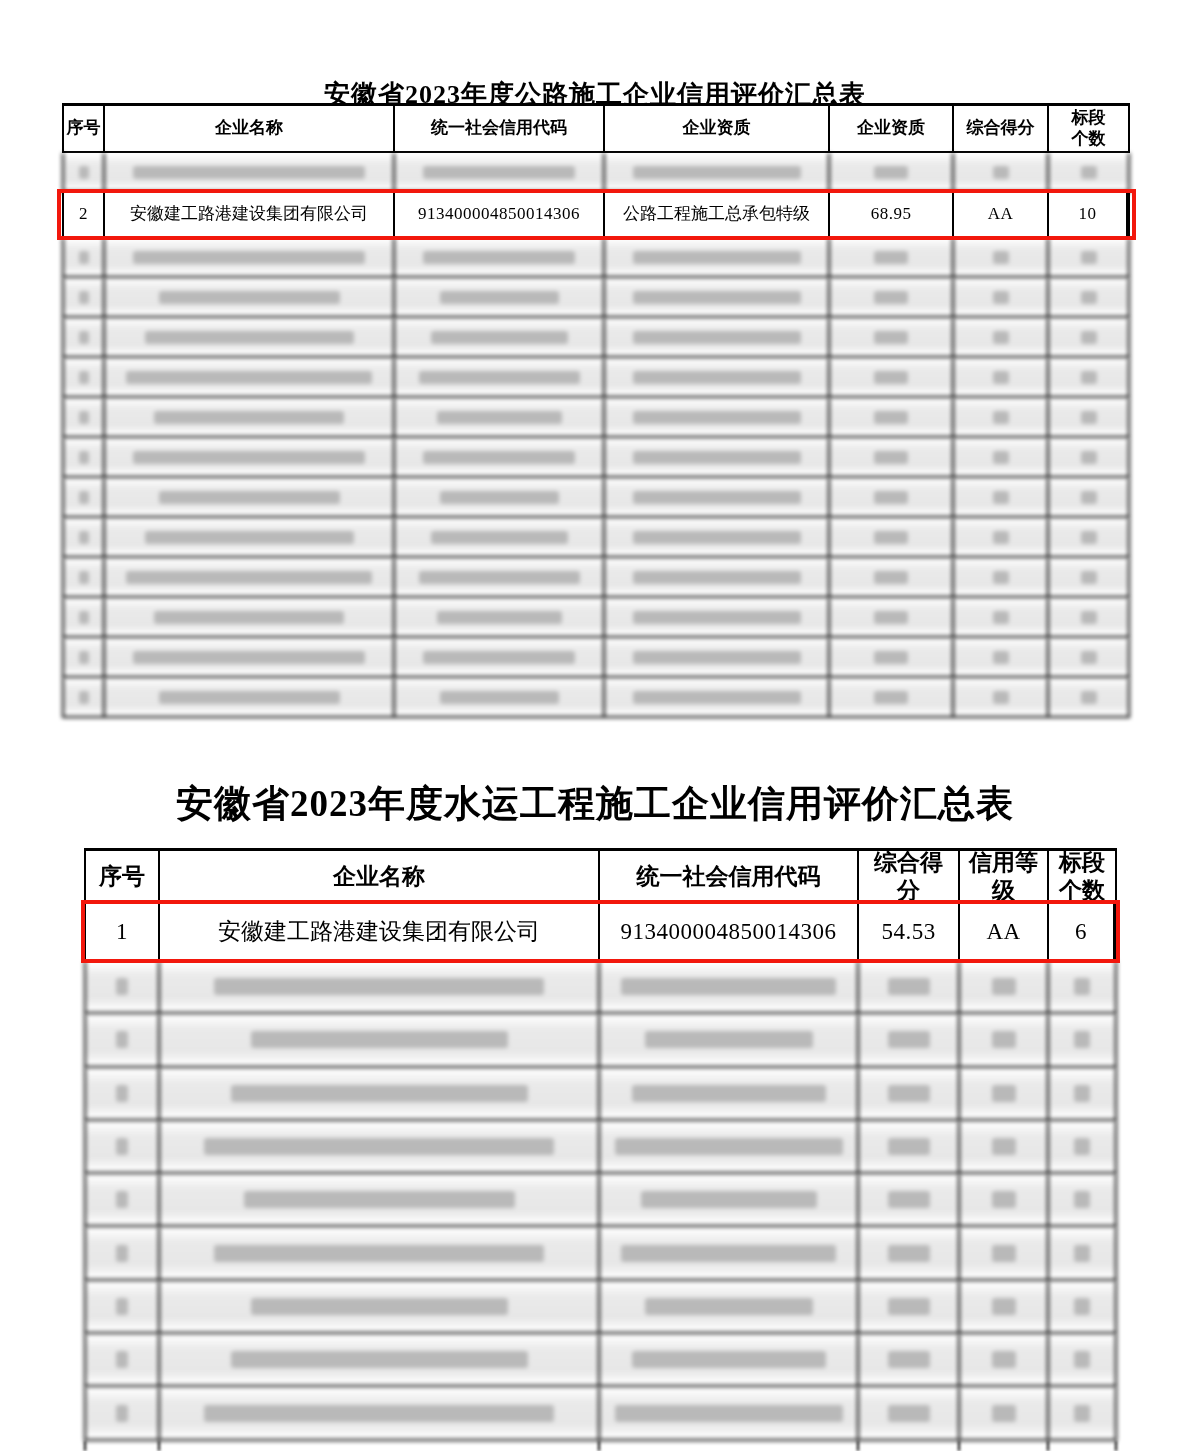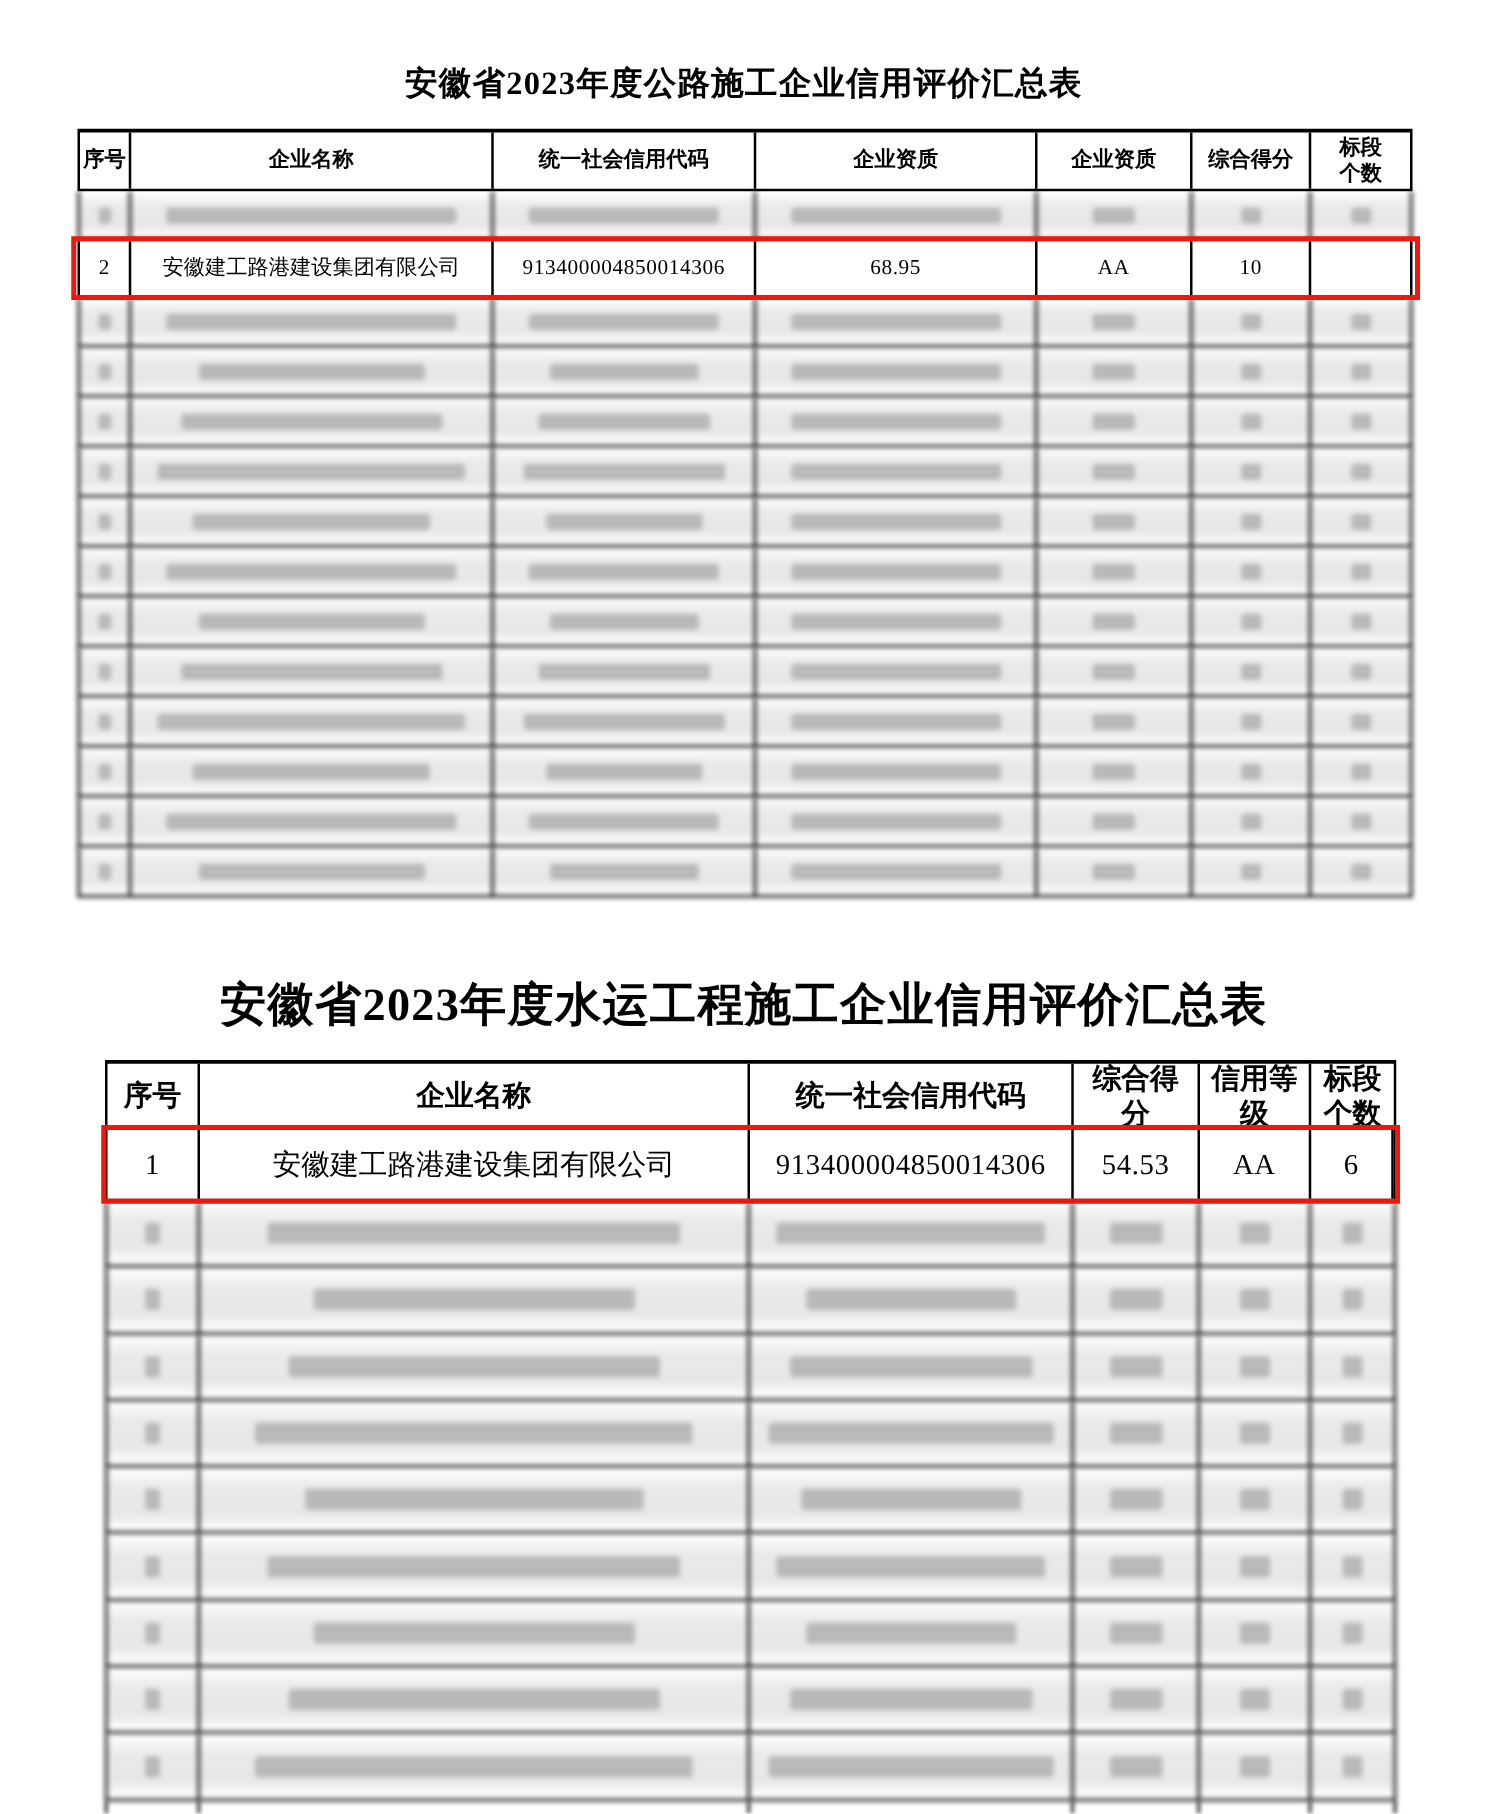--- a/index.html
+++ b/index.html
@@ -1,21 +1,21 @@
 <!DOCTYPE html>
 <html><head>
 <meta charset="utf-8">
 <style>
   html,body{margin:0;padding:0;}
   body{
     width:1190px;height:1451px;background:#ffffff;overflow:hidden;position:relative;
     font-family:"Liberation Serif","DejaVu Serif",serif;color:#000;
   }
   .doc-title{position:absolute;left:0;width:100%;text-align:center;font-weight:bold;}
-  .title-1{top:49px;font-size:26px;letter-spacing:1px;}
+  .title-1{top:77px;font-size:26px;letter-spacing:1px;}
   .title-2{top:779px;font-size:37px;letter-spacing:1px;}
 
   .credit-table{position:absolute;}
   .t1{top:103px;left:62px;width:1068px;}
   .t2{top:848px;left:84px;width:1033px;}
 
   .row{
     display:grid;box-sizing:border-box;position:relative;
     border-left:2px solid #000;border-right:2px solid #000;border-bottom:2px solid #000;
     background:#fff;
@@ -81,20 +81,21 @@
         <div class="cell"><span class="smudge" style="width: 34px; height: 13px;"></span></div>
         <div class="cell"><span class="smudge" style="width: 16px; height: 13px;"></span></div>
         <div class="cell"><span class="smudge" style="width: 16px; height: 13px;"></span></div>
       </div>
     </div>
 
   <div class="row t1-grid data-row highlight-row">
     <div class="cell num">2</div>
     <div class="cell">安徽建工路港建设集团有限公司</div>
     <div class="cell num">913400004850014306</div>
+    <div class="cell">公路工程施工总承包特级</div>
     <div class="cell num">68.95</div>
     <div class="cell num">AA</div>
     <div class="cell num">10</div>
     <div class="red-frame" style="border-color: rgb(242, 23, 12);"></div>
   </div>
 
   <div id="t1-after">
       <div class="row blurred t1-grid" style="height: 40px;">
         <div class="cell"><span class="smudge" style="width: 10px; height: 13px;"></span></div>
         <div class="cell"><span class="smudge" style="width: 232px; height: 13px;"></span></div>

